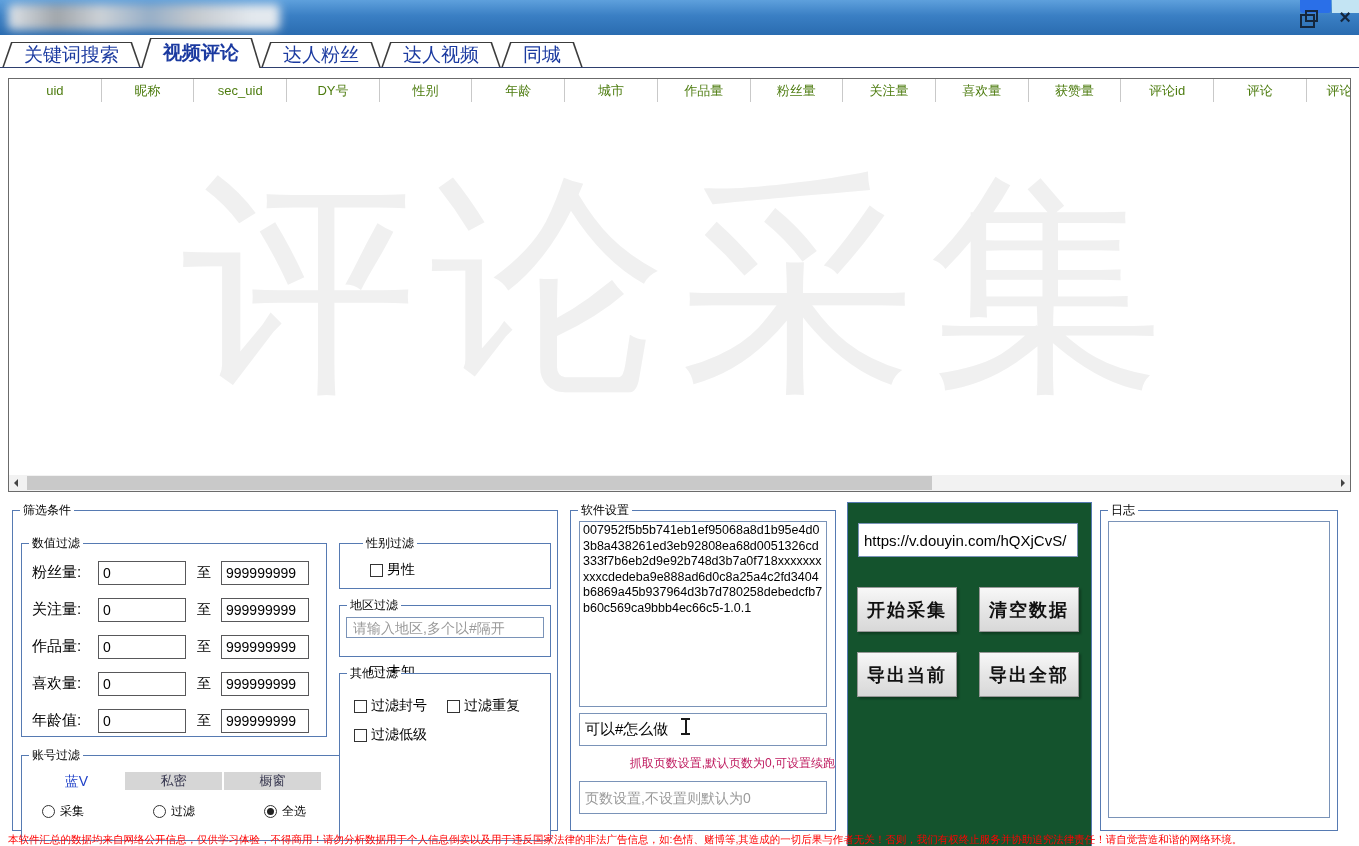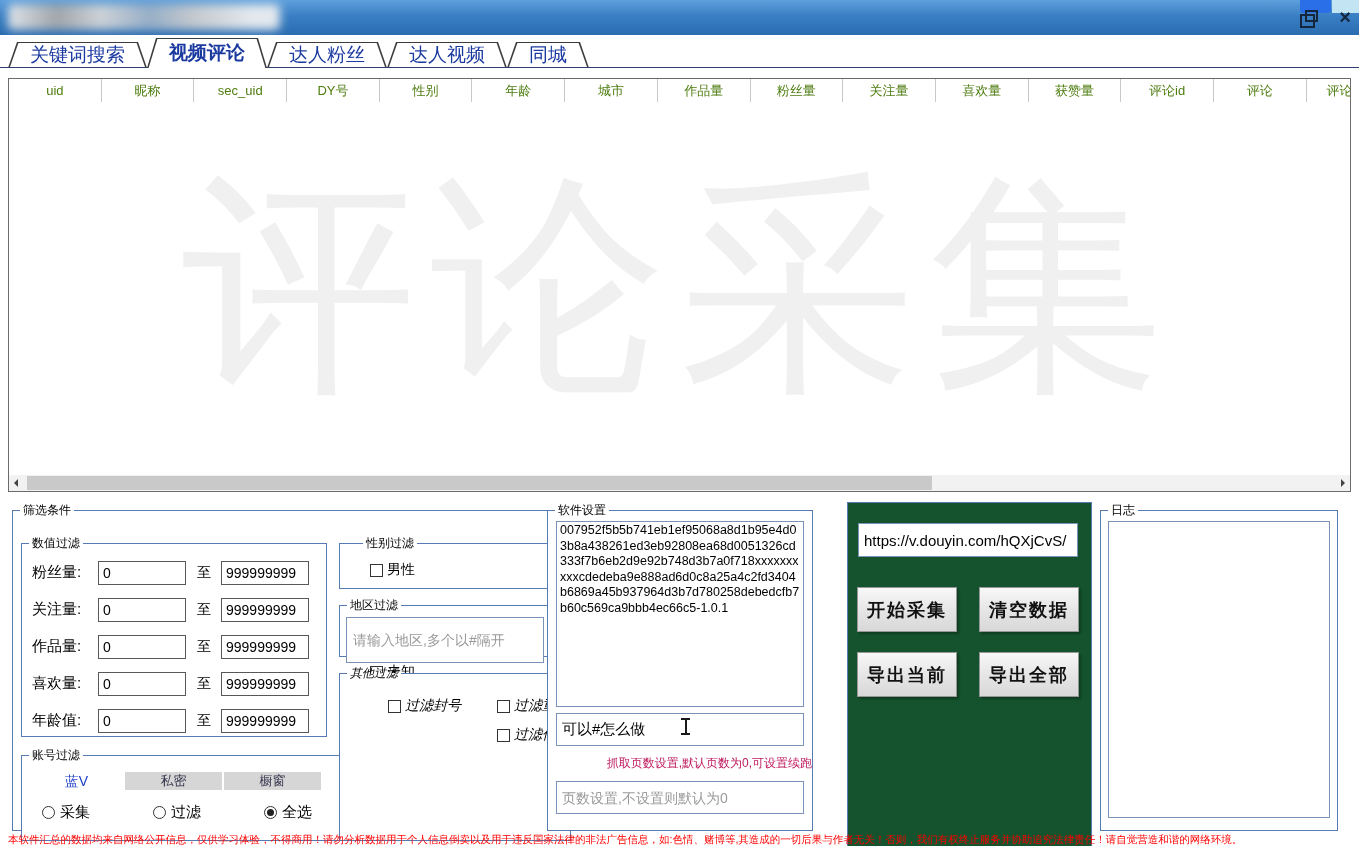--- a/index.html
+++ b/index.html
@@ -13,21 +13,21 @@
     background:linear-gradient(90deg,#ececec,#a9a9a9 18%,#d9d9d9 34%,#9fb3c8 52%,#cfcfcf 68%,#f2f2f2 90%);
     filter:blur(5px);opacity:.92;}
   .corner-block{position:absolute;right:0;top:0;width:27px;height:13px;background:#c3e4f3;}
   .app-badge{position:absolute;right:28px;top:0;width:31px;height:13px;background:#2a6fe8;border-radius:0 0 3px 3px;}
   .win-restore{position:absolute;right:44px;top:14px;width:11px;height:10px;border:2px solid #14263d;background:transparent;}
   .win-restore::before{content:'';position:absolute;left:3px;top:-6px;width:9px;height:8px;border:2px solid #14263d;}
   .win-close{position:absolute;right:8px;top:7px;font-size:20px;font-weight:bold;color:#14263d;line-height:20px;cursor:default;}
 
   
   .tabstrip{position:absolute;left:0;top:35px;width:100%;height:33px;background:#fff;
-    display:flex;align-items:flex-end;padding-left:8px;box-sizing:border-box;}
+    display:flex;align-items:flex-end;padding-left:2px;box-sizing:border-box;}
   .tabstrip::after{content:'';position:absolute;left:0;right:0;bottom:0;height:1px;background:#2e3f6e;z-index:5;}
   .tab{position:relative;z-index:1;height:26px;line-height:26px;padding:0 22px;
     font-family:"Liberation Serif",serif;font-size:19px;color:#1b3aa0;white-space:nowrap;cursor:default;}
   .tab::before{content:'';position:absolute;inset:0;background:#3c3c3c;z-index:-2;
     clip-path:polygon(9px 0,calc(100% - 9px) 0,100% 100%,0 100%);}
   .tab::after{content:'';position:absolute;inset:0;background:#fff;z-index:-1;
     clip-path:polygon(10.4px 1px,calc(100% - 10.4px) 1px,calc(100% - 1.6px) 100%,1.6px 100%);}
   .tab.active{z-index:10;height:30px;line-height:30px;font-weight:bold;}
 
   
@@ -59,35 +59,35 @@
   .to{margin:0 10px 0 11px;font-size:14px;}
 
   
   .acct{padding:8px 0 0 6px;}
   .acct-row{display:flex;}
   .acct-cell{width:97px;flex:0 0 97px;}
   .acct-hdr{height:18px;line-height:18px;text-align:center;font-size:13px;}
   .bluev{color:#1f41c8;font-size:14px;background:transparent;}
   .graybox{background:#d6d6d6;color:#37374f;margin-right:2px;}
   .radio-row{margin-top:13px;}
-  .radio-item{display:flex;align-items:center;gap:5px;padding-left:14px;font-size:15px;cursor:default;}
+  .radio-item{display:flex;align-items:center;gap:5px;padding-left:14px;font-size:12px;cursor:default;}
   .radio{width:13px;height:13px;border:1px solid #333;border-radius:50%;background:#fff;flex:0 0 13px;box-sizing:border-box;}
   .radio.checked{position:relative;}
   .radio.checked::after{content:'';position:absolute;left:2px;top:2px;width:7px;height:7px;background:#222;border-radius:50%;display:block;position:relative;}
 
   
   .chk{display:flex;align-items:center;gap:4px;font-size:14px;cursor:default;}
   .checkbox{width:13px;height:13px;border:1px solid #333;background:#fff;flex:0 0 13px;box-sizing:border-box;}
 
   .gender{display:flex;gap:33px;padding:9px 0 0 14px;flex-direction:column;}
-  .region-input{display:block;margin:3px 6px 0;width:calc(100% - 12px);height:46px;
+  .region-input{display:block;margin:3px 6px 0;width:calc(100% - 12px);height:21px;
     border:1px solid #7a93b8;font-size:14px;padding:0 6px;box-sizing:border-box;font-family:inherit;color:#000;}
   .region-input::placeholder{color:#9a9a9a;}
   .other{padding:15px 0 0 14px;}
-  .other-row{display:flex;gap:36px;margin-bottom:11px;justify-content:flex-end;}
+  .other-row{display:flex;gap:20px;margin-bottom:11px;}
 
   
   .token-box{display:block;margin:2px 8px 0;width:calc(100% - 16px);height:186px;resize:none;
     border:1px solid #7a93b8;font-size:12.5px;line-height:15.5px;padding:1px 3px;box-sizing:border-box;
     font-family:inherit;color:#000;word-break:break-all;overflow:hidden;}
   .keyword-input{display:block;margin:6px 8px 0;width:calc(100% - 16px);height:33px;
     border:1px solid #7a93b8;font-size:15px;padding:0 5px;box-sizing:border-box;font-family:inherit;color:#000;}
   .pages-hint{margin:9px 0 0 9px;font-size:12px;color:#be185d;text-align:right;}
   .pages-input{display:block;margin:9px 8px 0;width:calc(100% - 16px);height:33px;
     border:1px solid #7a93b8;font-size:14px;padding:0 5px;box-sizing:border-box;font-family:inherit;color:#000;}
@@ -246,21 +246,21 @@
           <span>未知</span>
         </label>
       </div>
     </fieldset>
 
     <fieldset class="gb" style="left:326px;top:78px;width:212px;height:60px;">
       <legend>地区过滤</legend>
       <input class="region-input" placeholder="请输入地区,多个以#隔开" style="">
     </fieldset>
 
-    <fieldset class="gb" style="left:326px;top:146px;width:232px;height:176px;font-style:italic;">
+    <fieldset class="gb" style="left:326px;top:146px;width:212px;height:176px;">
       <legend>其他过滤</legend>
       <div class="other">
         <div class="other-row">
           <label class="chk">
             <span class="checkbox"></span>
             <span>过滤封号</span>
           </label>
           <label class="chk">
             <span class="checkbox"></span>
             <span>过滤重复</span>
@@ -269,21 +269,21 @@
         <div class="other-row">
           <label class="chk">
             <span class="checkbox"></span>
             <span>过滤低级</span>
           </label>
         </div>
       </div>
     </fieldset>
   </fieldset>
 
-  <fieldset class="gb" style="left:547px;top:502px;width:266px;height:329px;">
+  <fieldset class="gb" style="left:570px;top:502px;width:266px;height:329px;">
     <legend>软件设置</legend>
     <textarea class="token-box" spellcheck="false" style="">007952f5b5b741eb1ef95068a8d1b95e4d03b8a438261ed3eb92808ea68d0051326cd333f7b6eb2d9e92b748d3b7a0f718xxxxxxxxxxcdedeba9e888ad6d0c8a25a4c2fd3404b6869a45b937964d3b7d780258debedcfb7b60c569ca9bbb4ec66c5-1.0.1</textarea>
     <input class="keyword-input" value="可以#怎么做" style="">
     <div class="pages-hint">抓取页数设置,默认页数为0,可设置续跑</div>
     <input class="pages-input" placeholder="页数设置,不设置则默认为0" style="">
   </fieldset>
 
   <div class="actions">
     <input class="url-input" value="https://v.douyin.com/hQXjCvS/" style="">
     <button class="btn btn-start">开始采集</button>

